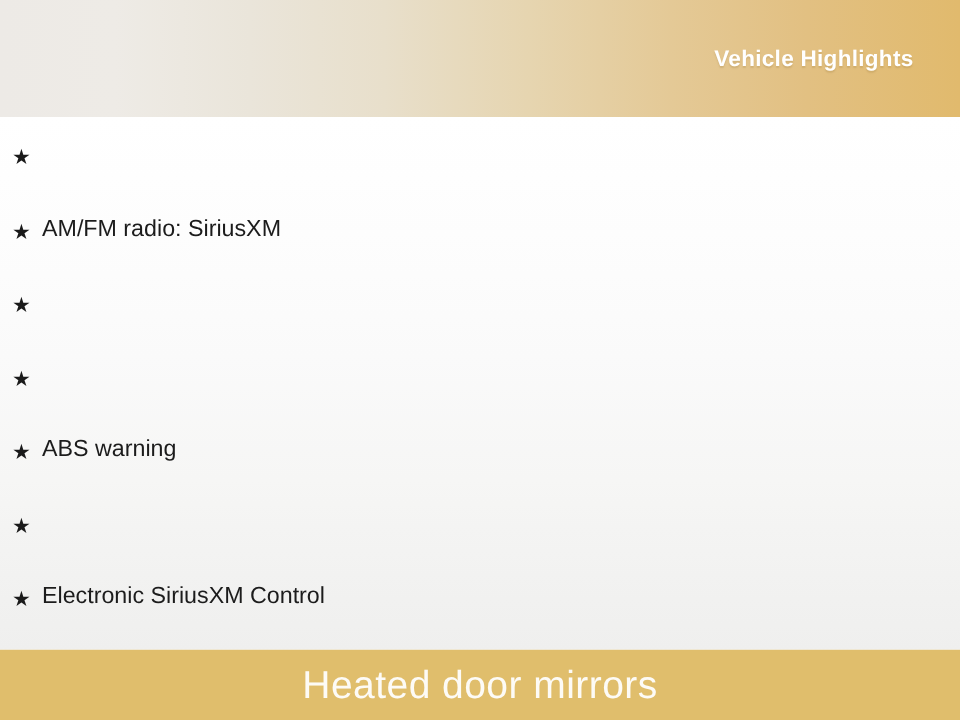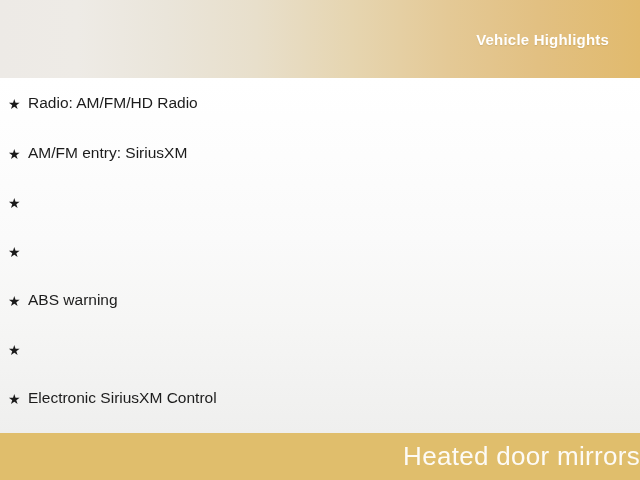--- a/index.html
+++ b/index.html
@@ -98,21 +98,21 @@
     white-space: nowrap;
   }
 
   
   .footer {
     height: 47px;
     flex: 0 0 47px;
     background: #e0be6c;
     display: flex;
     align-items: center;
-    justify-content: flex-end;
+    justify-content: center;
     box-sizing: border-box;
   }
   .footer-caption {
     color: #fdfbf6;
     font-size: 26px;
     font-weight: normal;
     letter-spacing: 0.3px;
     white-space: nowrap;
   }
 </style>
@@ -123,25 +123,24 @@
 
   <div class="header">
     <span class="header-title">Vehicle Highlights</span>
   </div>
 
   <div class="body">
     <ul class="highlights-list">
 
     <li class="highlight-item">
           <span class="bullet-star">★</span>
-          <span class="highlight-label">Radio: AM/FM/HD Radio</span>
         </li>
         <li class="highlight-item">
           <span class="bullet-star">★</span>
-          <span class="highlight-label">AM/FM entry: SiriusXM</span>
+          <span class="highlight-label">AM/FM radio: SiriusXM</span>
         </li>
         <li class="highlight-item">
           <span class="bullet-star">★</span>
         </li>
         <li class="highlight-item">
           <span class="bullet-star">★</span>
         </li>
         <li class="highlight-item">
           <span class="bullet-star">★</span>
           <span class="highlight-label">ABS warning</span>

